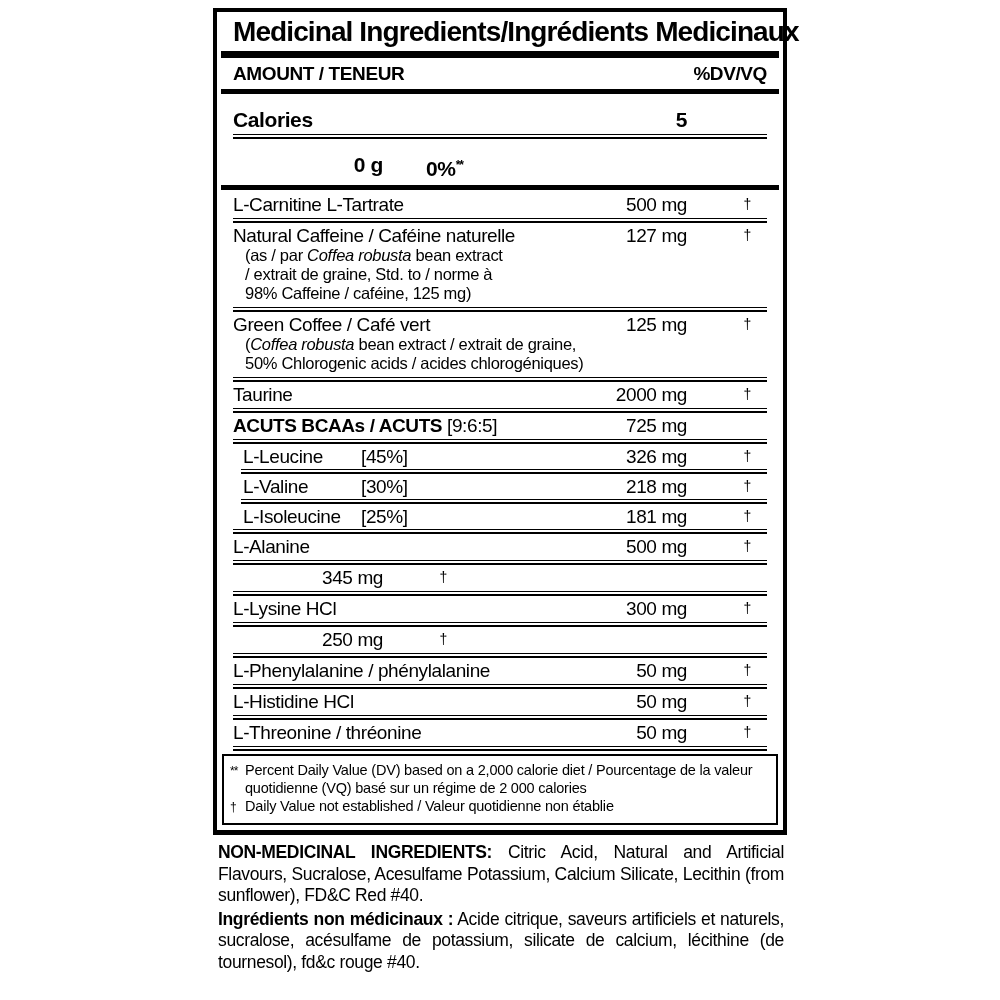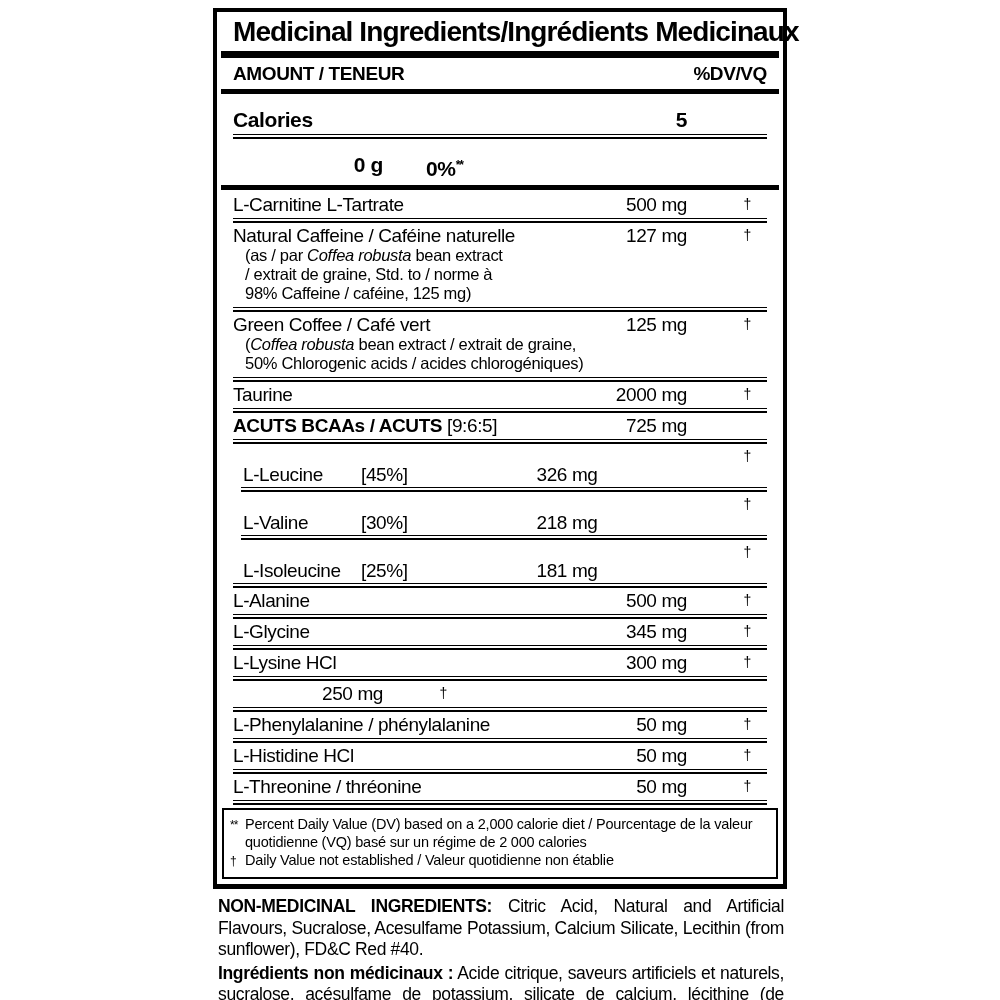--- a/index.html
+++ b/index.html
@@ -29,21 +29,21 @@
   .dvpct .sup{font-size:12px;vertical-align:7px;letter-spacing:-1px;}
   .rule{height:2px;border-top:1px solid #000;border-bottom:2.5px solid #000;}
   .rule.ind{margin-left:8px;}
   .row{display:flex;font-size:19px;line-height:26px;align-items:center;}
   .row .name{flex:1;white-space:nowrap;}
   .ratio{font-weight:normal;}
   .sub{font-size:16.5px;line-height:19px;padding-left:12px;margin:-3px 0 4px;letter-spacing:-0.3px;}
   .brow{display:flex;font-size:19px;line-height:25px;padding-left:10px;align-items:baseline;}
   .brow .bn{width:118px;flex:none;white-space:nowrap;}
   .brow .bp{width:86px;flex:none;white-space:nowrap;}
-  .brow .ba{flex:1;text-align:center;white-space:nowrap;margin-top:18px;}
+  .brow .ba{flex:1;text-align:right;white-space:nowrap;}
   .foot{
     border:2.5px solid #000;margin:3px -11px 5px;padding:5px 8px 7px 6px;
     font-size:14.5px;line-height:18px;letter-spacing:-0.2px;
   }
   .fn{display:flex;}
   .fn .mk{width:15px;flex:none;font-size:12px;padding-top:1px;letter-spacing:-1px;}
   .fn .tx{flex:1;}
   .nonmed{margin:7px 0 0 5px;width:566px;font-size:17.5px;line-height:21.5px;text-align:justify;letter-spacing:-0.35px;}
   .nonmed p{margin:0 0 2px 0;}
   .nonmed .lead{font-weight:bold;}
@@ -150,21 +150,20 @@
     <div class="rule"></div>
 
     <div class="row">
       <span class="name">L-Alanine</span>
       <span class="amt">500 mg</span>
       <span class="dv dag">†</span>
     </div>
     <div class="rule"></div>
 
     <div class="row">
-      <span class="name">L-Glycine</span>
       <span class="amt">345 mg</span>
       <span class="dv dag">†</span>
     </div>
     <div class="rule"></div>
 
     <div class="row">
       <span class="name">L-Lysine HCl</span>
       <span class="amt">300 mg</span>
       <span class="dv dag">†</span>
     </div>

